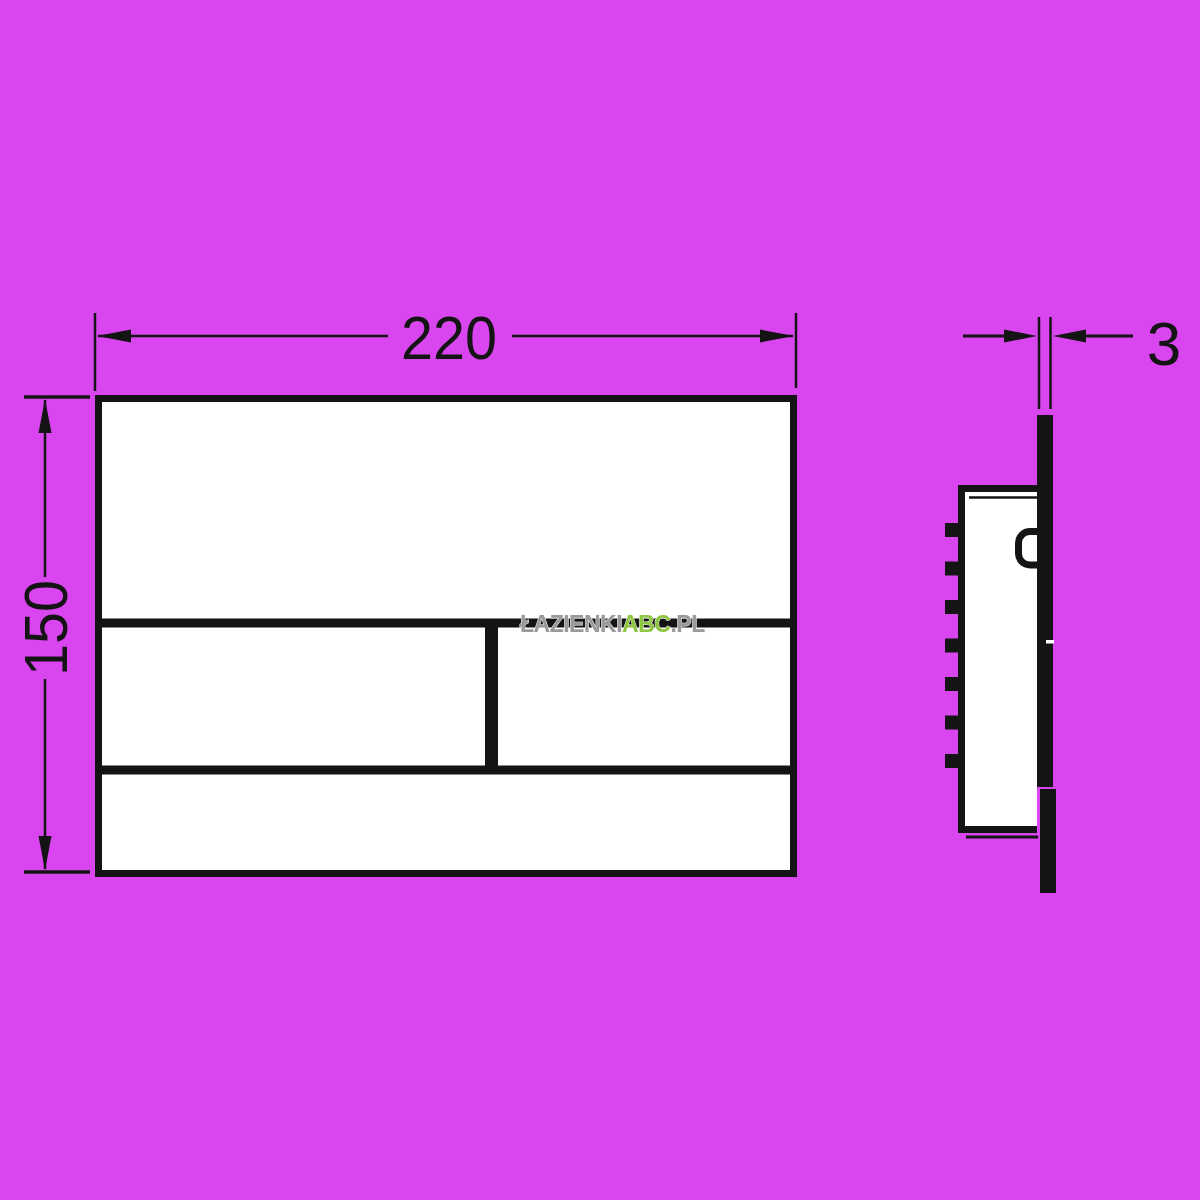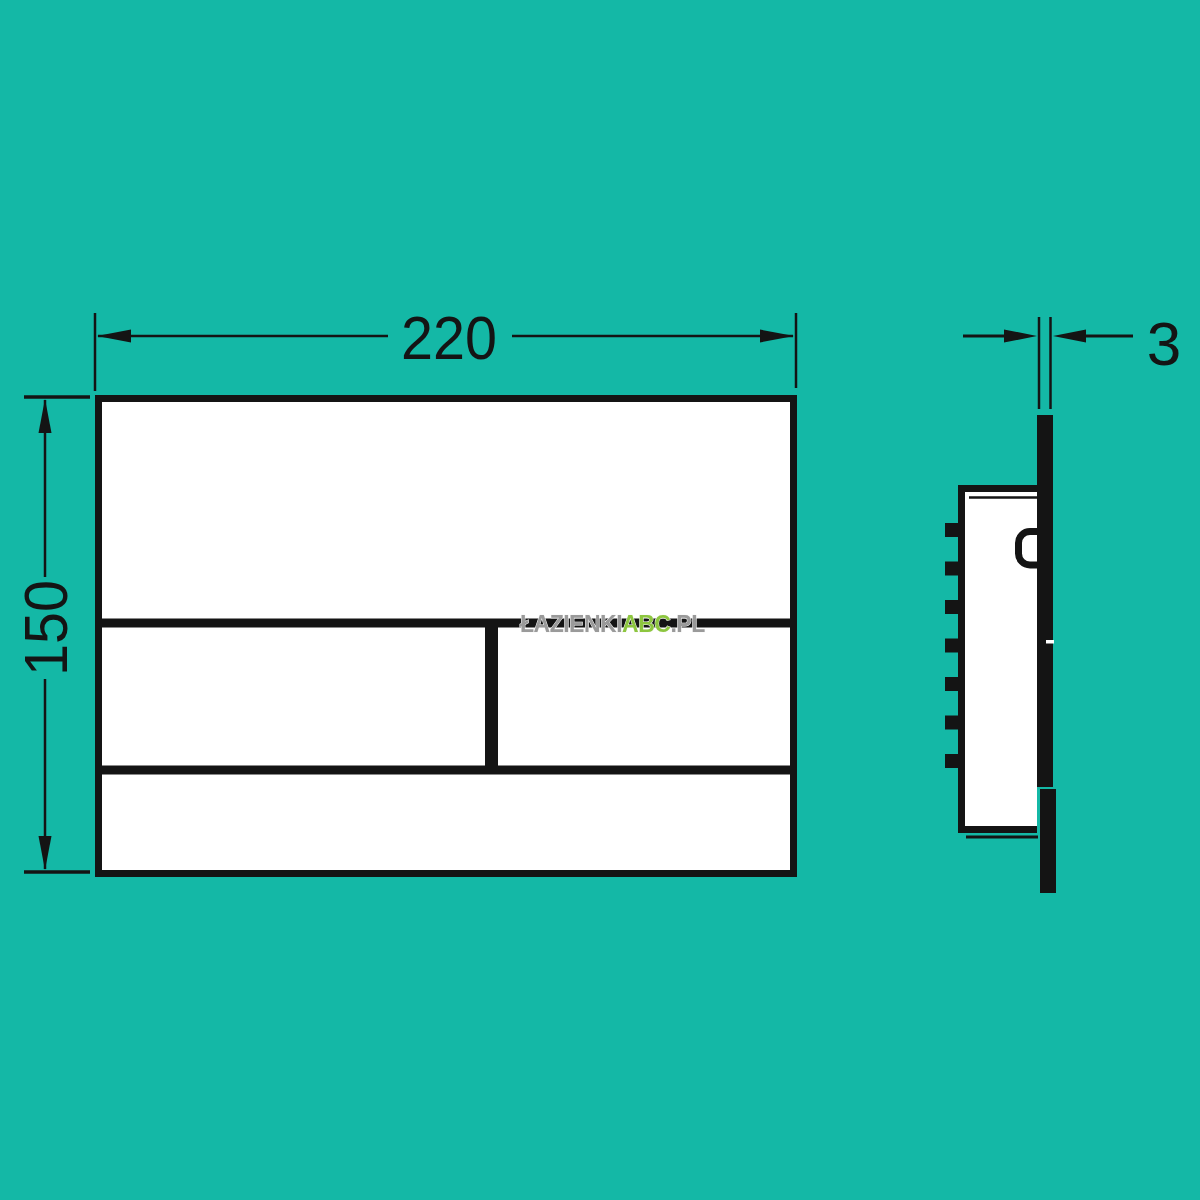--- a/index.html
+++ b/index.html
@@ -7,21 +7,21 @@
     padding: 0;
     width: 1200px;
     height: 1200px;
     background: #ffffff;
     font-family: "Liberation Sans", "DejaVu Sans", sans-serif;
   }
   .stage {
     position: relative;
     width: 1200px;
     height: 1200px;
-    background: #14b8a6;
+    background: #d946ef;
     overflow: hidden;
   }
   svg { display: block; }
   .thin   { stroke: currentColor; stroke-width: 2.5; fill: none; }
   .med    { stroke: currentColor; stroke-width: 3;   fill: none; }
   .tick   { stroke: currentColor; stroke-width: 3.5; fill: none; }
   .edge7  { stroke: currentColor; stroke-width: 7;   fill: #ffffff; }
   .band9  { stroke: currentColor; stroke-width: 9;   fill: none; }
   .band13 { stroke: currentColor; stroke-width: 13;  fill: none; }
   .solid  { fill: currentColor; stroke: none; }

